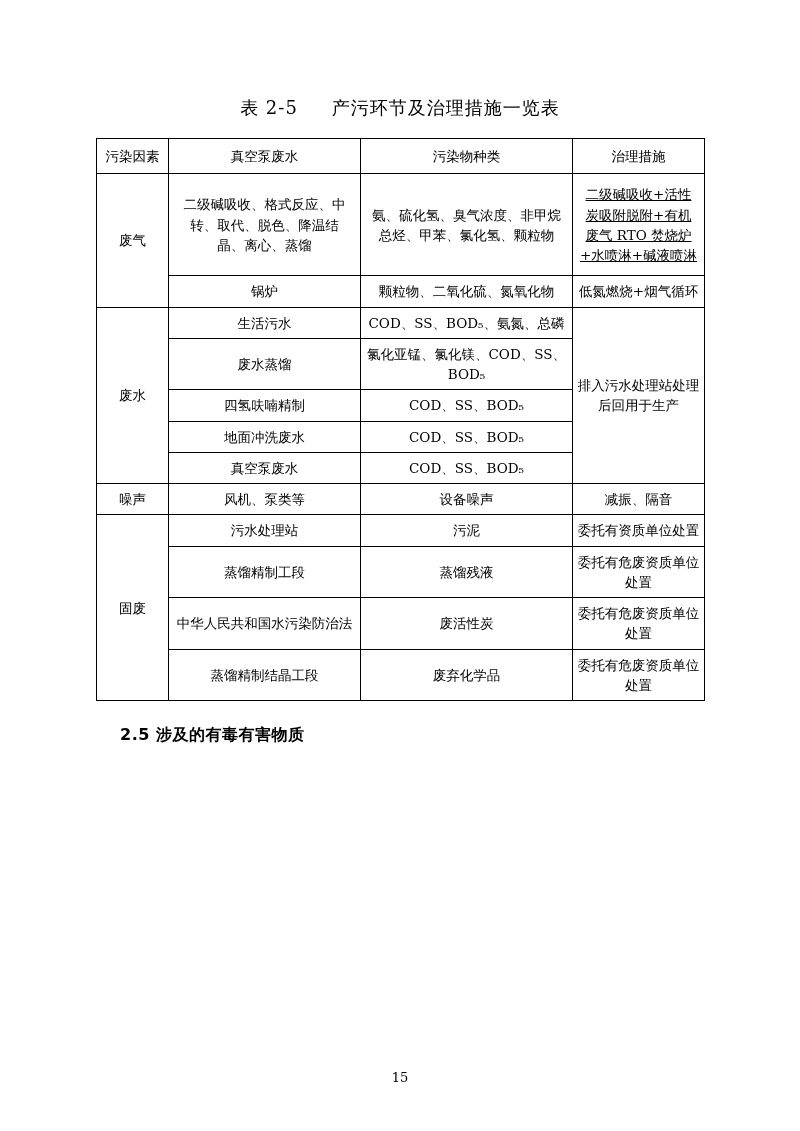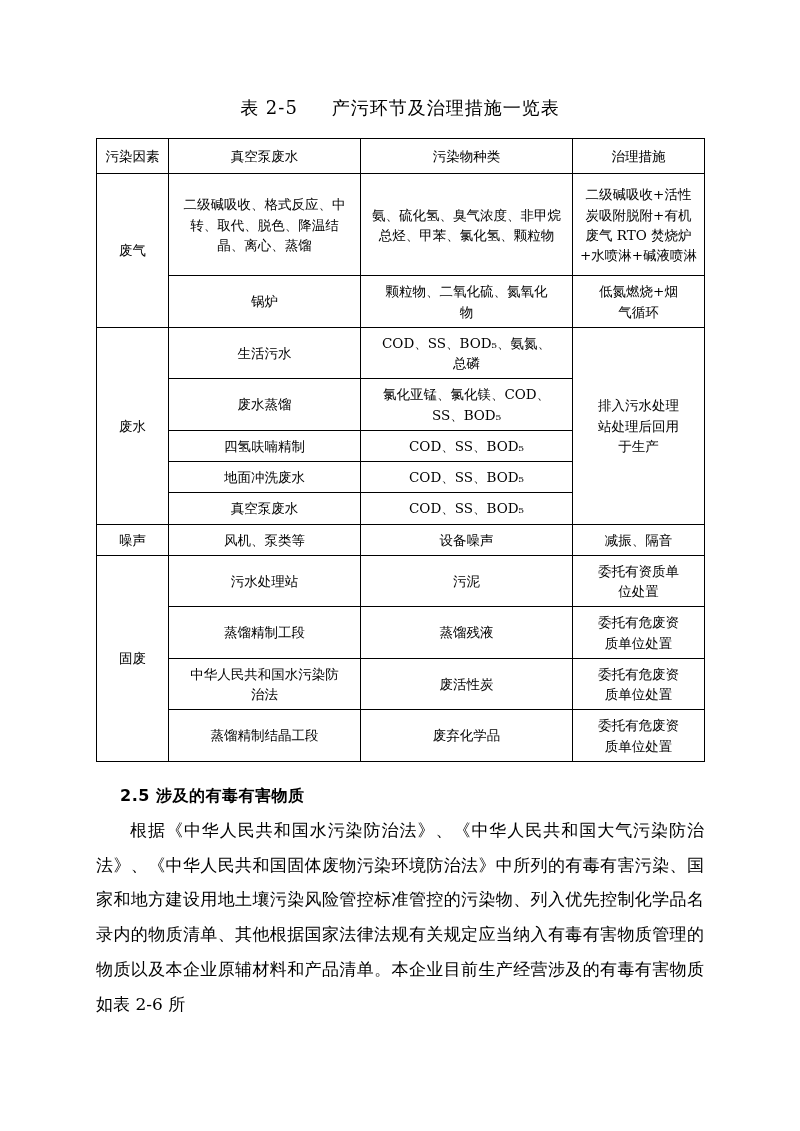--- a/index.html
+++ b/index.html
@@ -36,21 +36,21 @@
     width: 34px;
   }
   table.pollution {
     border-collapse: collapse;
     width: 608px;
     table-layout: fixed;
     border-radius: 16px;
   }
   table.pollution td {
     border: 1px solid #000;
-    padding: 5px 20px;
+    padding: 5px 4px;
     text-align: center;
     vertical-align: middle;
     font-size: 13.5px;
     line-height: 1.5;
     font-family: "DejaVu Serif", "Liberation Serif", serif;
   }
   table.pollution td.head {
     font-size: 13.5px;
     padding: 7px 4px;
   }
@@ -106,21 +106,21 @@
           <td class="head">污染因素</td>
           <td class="head">真空泵废水</td>
           <td class="head">污染物种类</td>
           <td class="head">治理措施</td>
         </tr>
 
         <tr>
           <td rowspan="2">废气</td>
           <td style="padding:10px 8px;">二级碱吸收、格式反应、中转、取代、脱色、降温结晶、离心、蒸馏</td>
           <td style="padding:10px 8px;">氨、硫化氢、臭气浓度、非甲烷总烃、甲苯、氯化氢、颗粒物</td>
-          <td style="padding:10px 6px;">二级碱吸收+活性炭吸附脱附+有机废气 RTO 焚烧炉+水喷淋+碱液喷淋</td>
+          <td style="padding:10px 6px;text-decoration:underline;">二级碱吸收+活性炭吸附脱附+有机废气 RTO 焚烧炉+水喷淋+碱液喷淋</td>
         </tr>
         <tr>
           <td>锅炉</td>
           <td>颗粒物、二氧化硫、氮氧化物</td>
           <td>低氮燃烧+烟气循环</td>
         </tr>
 
         <tr>
           <td rowspan="5">废水</td>
           <td>生活污水</td>
@@ -170,17 +170,17 @@
         <tr>
           <td>蒸馏精制结晶工段</td>
           <td>废弃化学品</td>
           <td>委托有危废资质单位处置</td>
         </tr>
       </tbody>
     </table>
 
     <h2 class="section">2.5 涉及的有毒有害物质</h2>
 
-    <p class="body-text">根据《中华人民共和国水污染防治法》、《中华人民共和国大气污染防治法》、《中华人民共和国固体废物污染环境防治法》中所列的有毒有害污染、国家和地方建设用地土壤污染风险管控标准管控的污染物、列入优先控制化学品名录内的物质清单、其他根据国家法律法规有关规定应当纳入有毒有害物质管理的物质以及本企业原辅材料和产品清单。本企业目前生产经营涉及的有毒有害物质如表 2-6 所</p>
 
   </div>
 
+  <div class="page-number">15</div>
 </div>
 
 </body></html>

